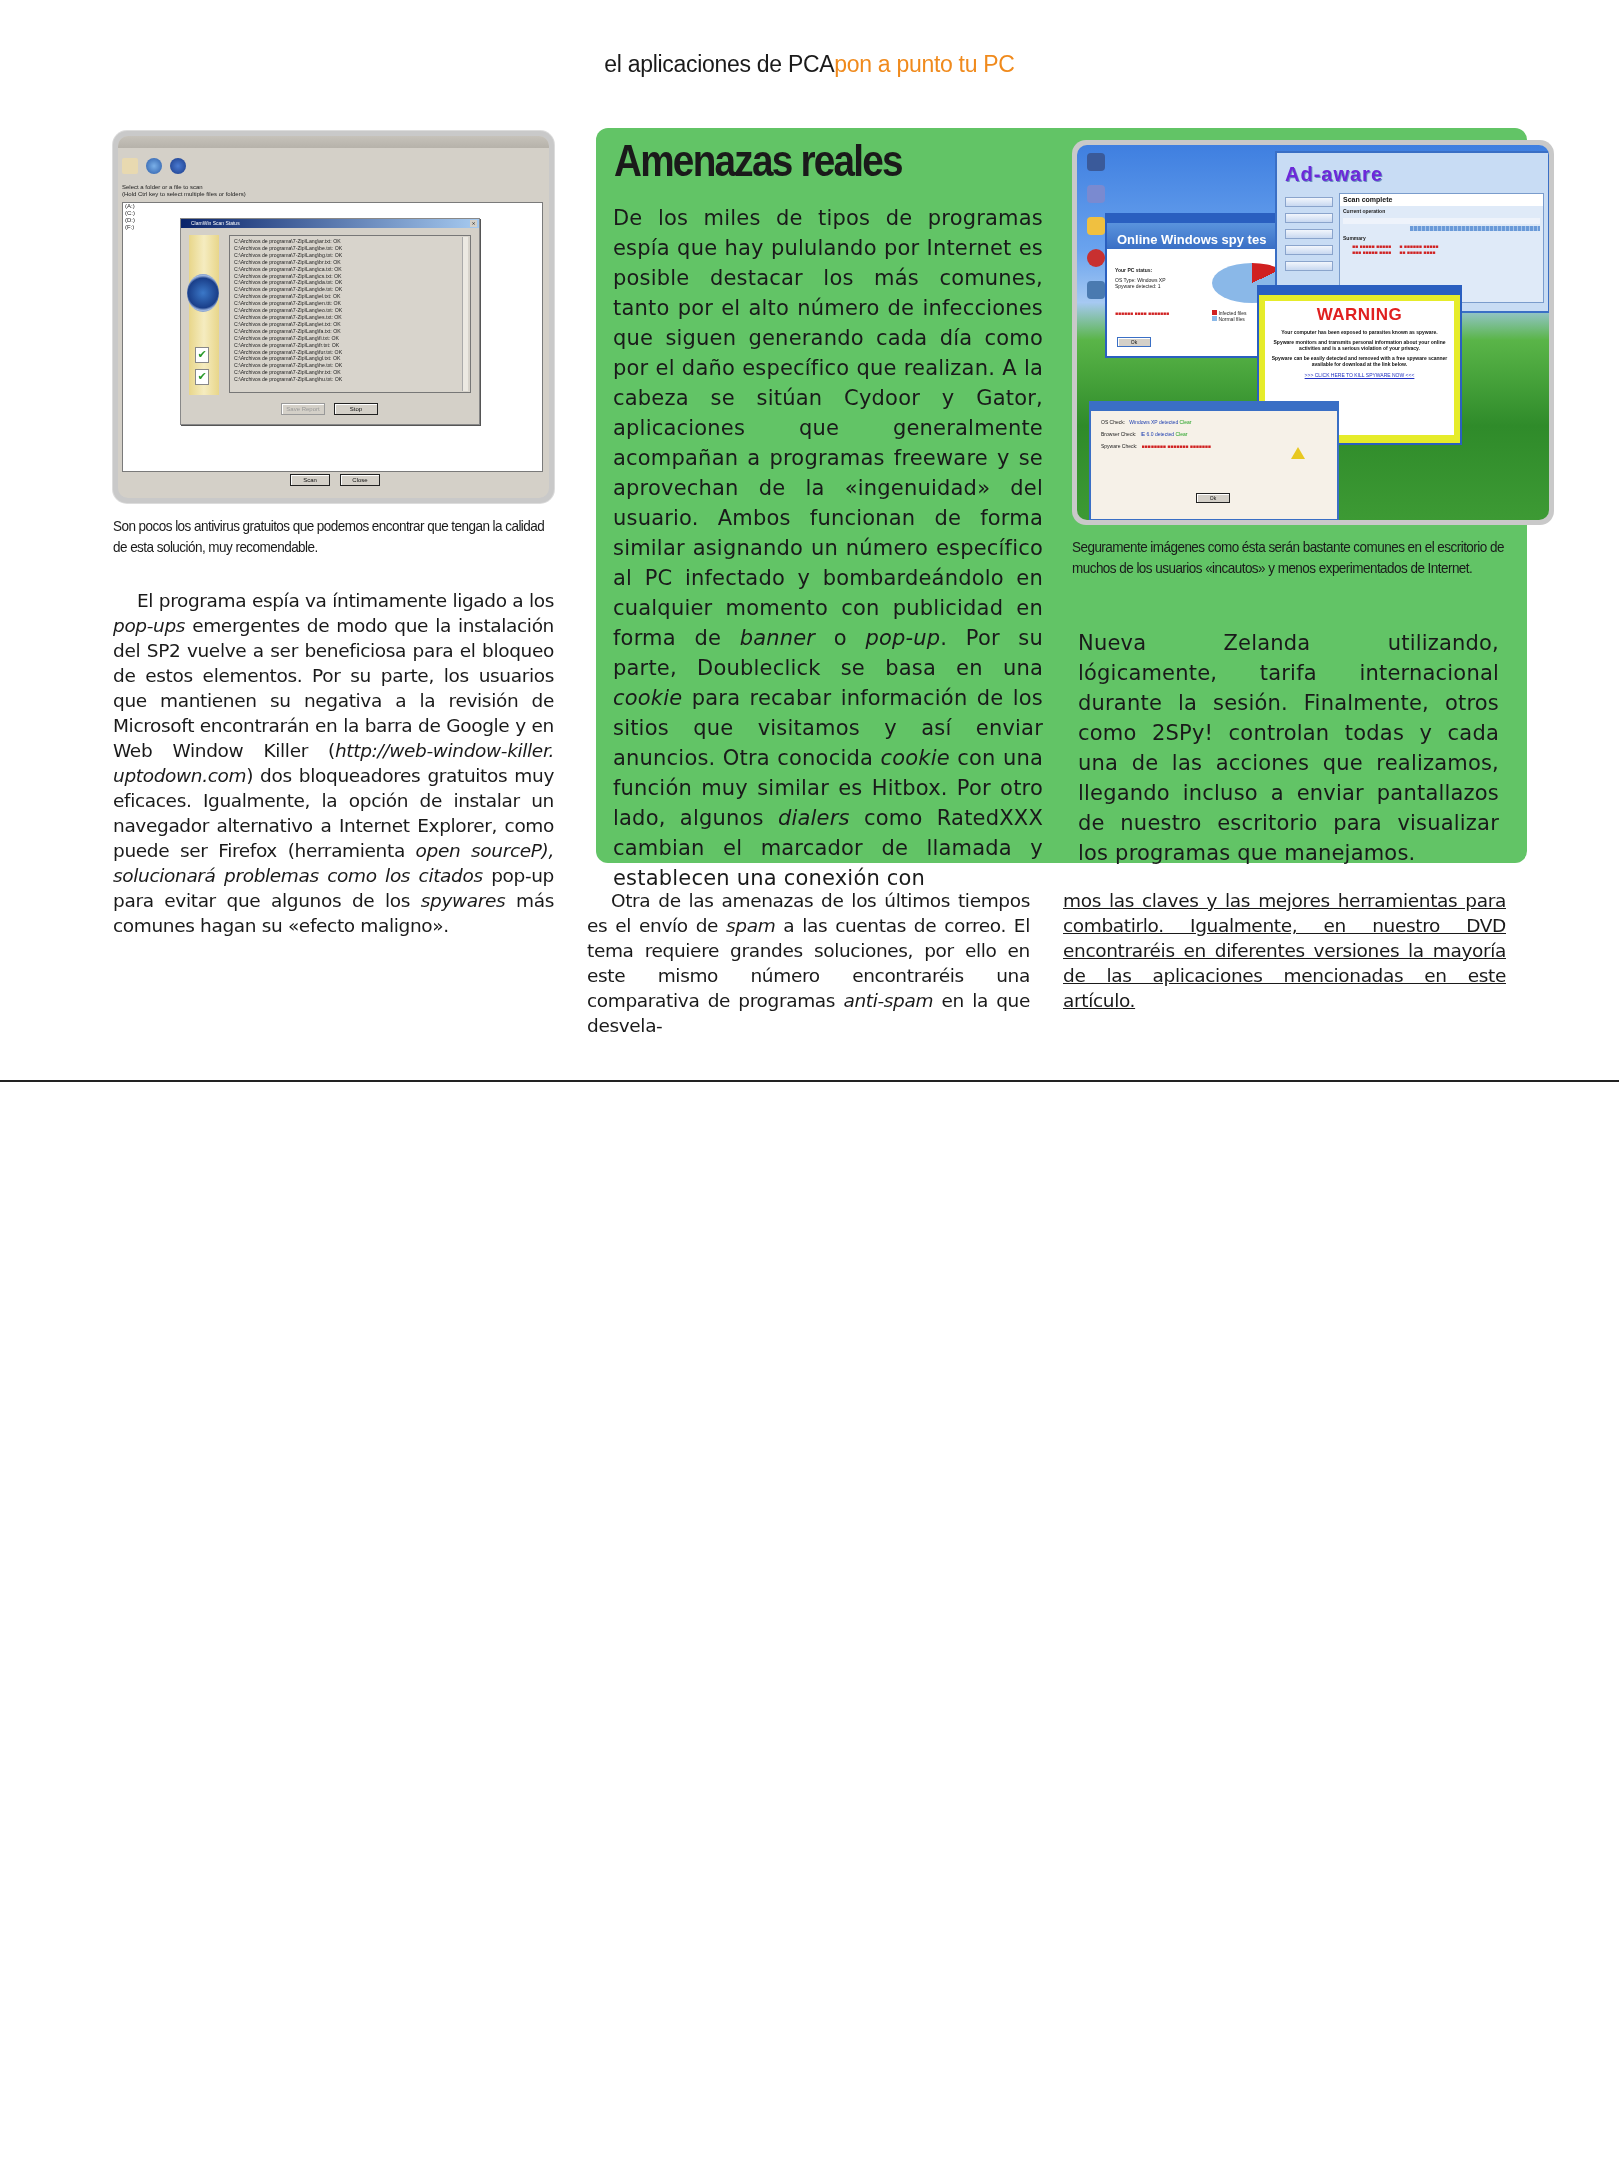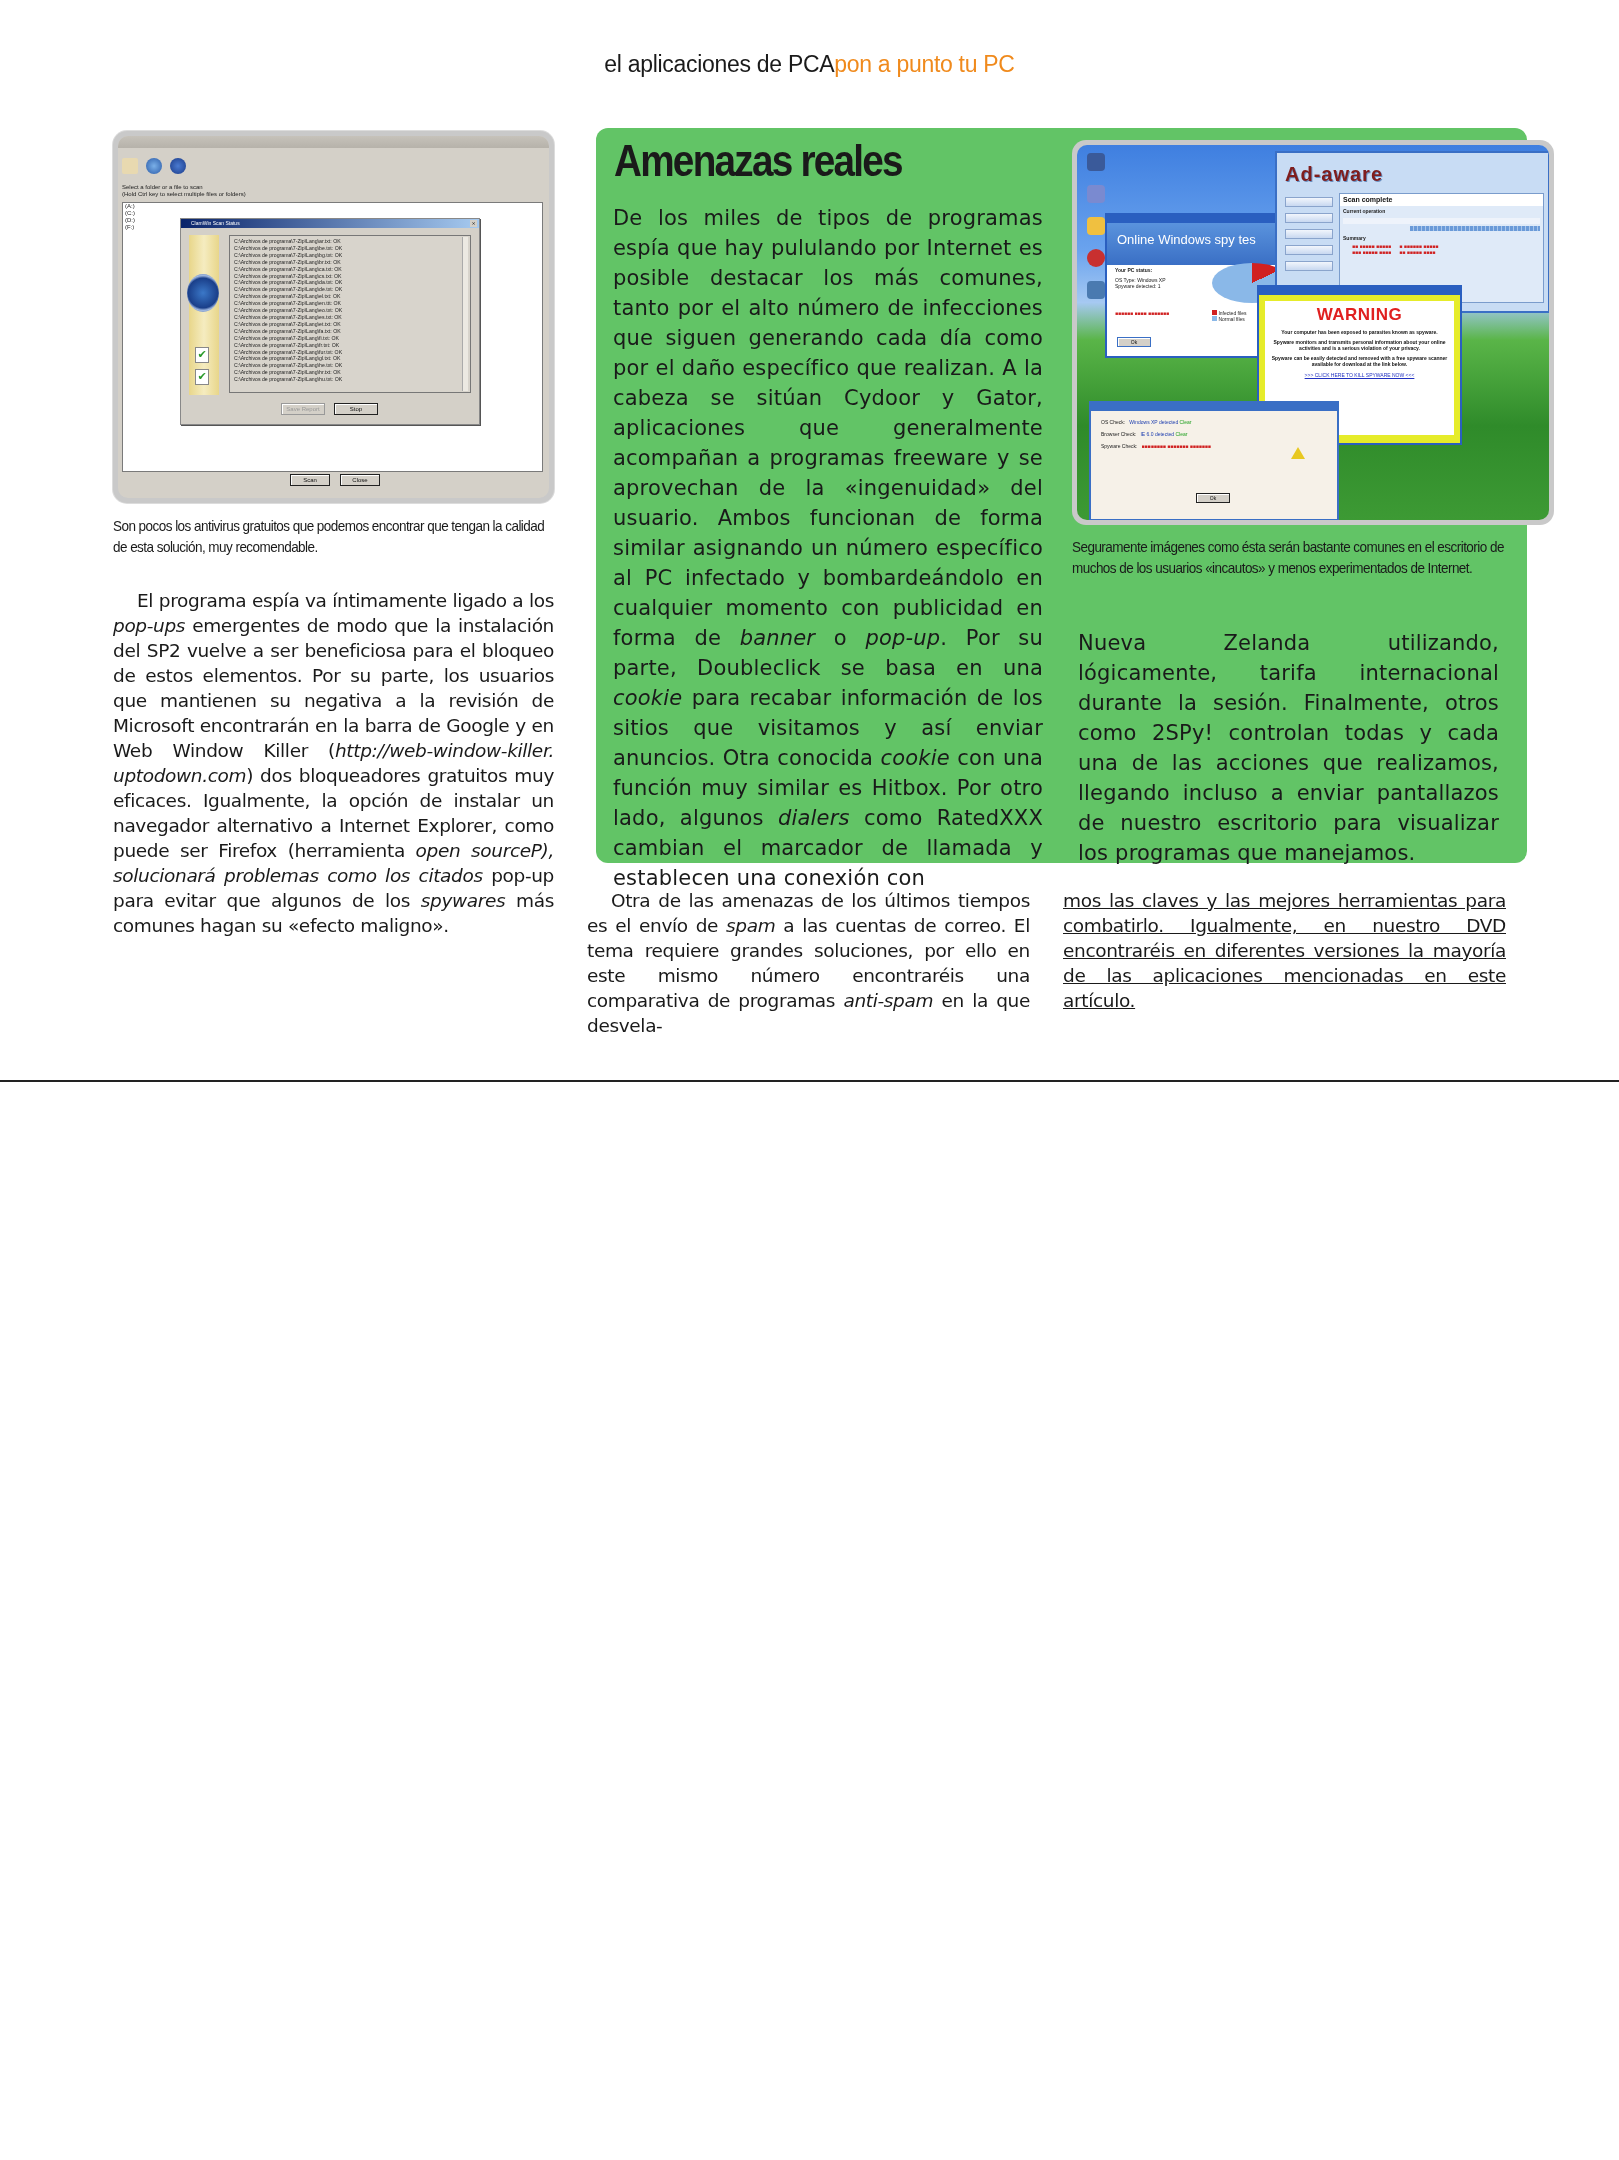--- a/index.html
+++ b/index.html
@@ -48,26 +48,26 @@
   .gb-text { font-family: "DejaVu Sans", sans-serif; font-size: 21px; line-height: 30px; text-align: justify; color: #1a1a1a; letter-spacing: 0.2px; }
   .gb-col1 { position: absolute; left: 17px; top: 75px; width: 430px; }
   .gb-col2 { position: absolute; left: 482px; top: 500px; width: 421px; }
   .cap-right { position: absolute; left: 476px; top: 408px; width: 492px; color: #1a1a1a; }
 
   
   .shot-right { position: absolute; left: 476px; top: 12px; width: 482px; height: 385px; border-radius: 14px; background: #c9c9c9; padding: 5px; }
   .xp { position: relative; width: 100%; height: 100%; border-radius: 10px; overflow: hidden; background: linear-gradient(180deg,#3f7fe0 0%,#6aa3ee 28%,#a6c9f2 42%,#5ab548 52%,#2f8b2a 75%,#3d9a34 100%); }
   .desk-icon { position: absolute; left: 10px; width: 18px; height: 18px; border-radius: 4px; }
   .w-spy { position: absolute; left: 28px; top: 68px; width: 195px; height: 145px; background: #fff; border: 2px solid #2a5fc0; }
-  .w-spy .hdr { height: 42px; background: linear-gradient(#5a93dd,#3a6fc5); color: #fff; font-family: "Liberation Sans", sans-serif; font-weight: normal; font-size: 13px; line-height: 34px; padding-left: 10px; white-space: nowrap; overflow: hidden; }
+  .w-spy .hdr { height: 26px; background: linear-gradient(#5a93dd,#3a6fc5); color: #fff; font-family: "Liberation Sans", sans-serif; font-weight: bold; font-size: 13px; line-height: 34px; padding-left: 10px; white-space: nowrap; overflow: hidden; }
   .w-spy .tb { height: 8px; background: #2a5fc0; }
   .small { font-size: 5px; line-height: 6px; font-family: "Liberation Sans", sans-serif; color: #222; }
   .red { color: #d02020; }
   .w-ad { position: absolute; left: 198px; top: 6px; width: 275px; height: 162px; background: #c8dcf4; border: 2px solid #3a6fc5; }
-  .w-ad .logo { position: absolute; left: 8px; top: 10px; font-family: "Liberation Sans", sans-serif; font-weight: bold; font-size: 20px; color: #7f1d1d; text-shadow: 1px 1px 0 #6a8fc0; letter-spacing: 1px; }
+  .w-ad .logo { position: absolute; left: 8px; top: 10px; font-family: "Liberation Sans", sans-serif; font-weight: bold; font-size: 20px; color: #6d28d9; text-shadow: 1px 1px 0 #6a8fc0; letter-spacing: 1px; }
   .w-ad .panel { position: absolute; left: 62px; top: 40px; width: 205px; height: 110px; background: #dfeaf8; border: 1px solid #7a9ccc; }
   .w-ad .scan { height: 12px; background: #fff; font-size: 7px; font-weight: bold; padding-left: 3px; line-height: 12px; font-family: "Liberation Sans", sans-serif; color: #111; }
   .w-ad .navbtn { position: absolute; left: 8px; width: 48px; height: 10px; background: linear-gradient(#f2f6fc,#c8d8f0); border: 1px solid #8aa4cc; }
   .w-warn { position: absolute; left: 180px; top: 140px; width: 205px; height: 160px; background: #e6ec2a; border: 2px solid #2a5fc0; }
   .w-warn .wt { height: 8px; background: #2a5fc0; }
   .w-warn .inner { position: absolute; left: 6px; top: 14px; right: 6px; bottom: 8px; background: #fff; text-align: center; padding: 4px; }
   .w-warn .big { color: #e02020; font-family: "Liberation Sans", sans-serif; font-weight: bold; font-size: 17px; letter-spacing: 0.5px; }
   .w-warn .p { font-size: 5px; line-height: 6px; font-weight: bold; color: #111; margin-top: 4px; font-family: "Liberation Sans", sans-serif; }
   .w-warn .lnk { font-size: 5px; color: #2030c0; text-decoration: underline; margin-top: 5px; font-family: "Liberation Sans", sans-serif; }
   .w-chk { position: absolute; left: 12px; top: 256px; width: 250px; height: 120px; background: #f6f1e8; border: 2px solid #3a6fc5; }

